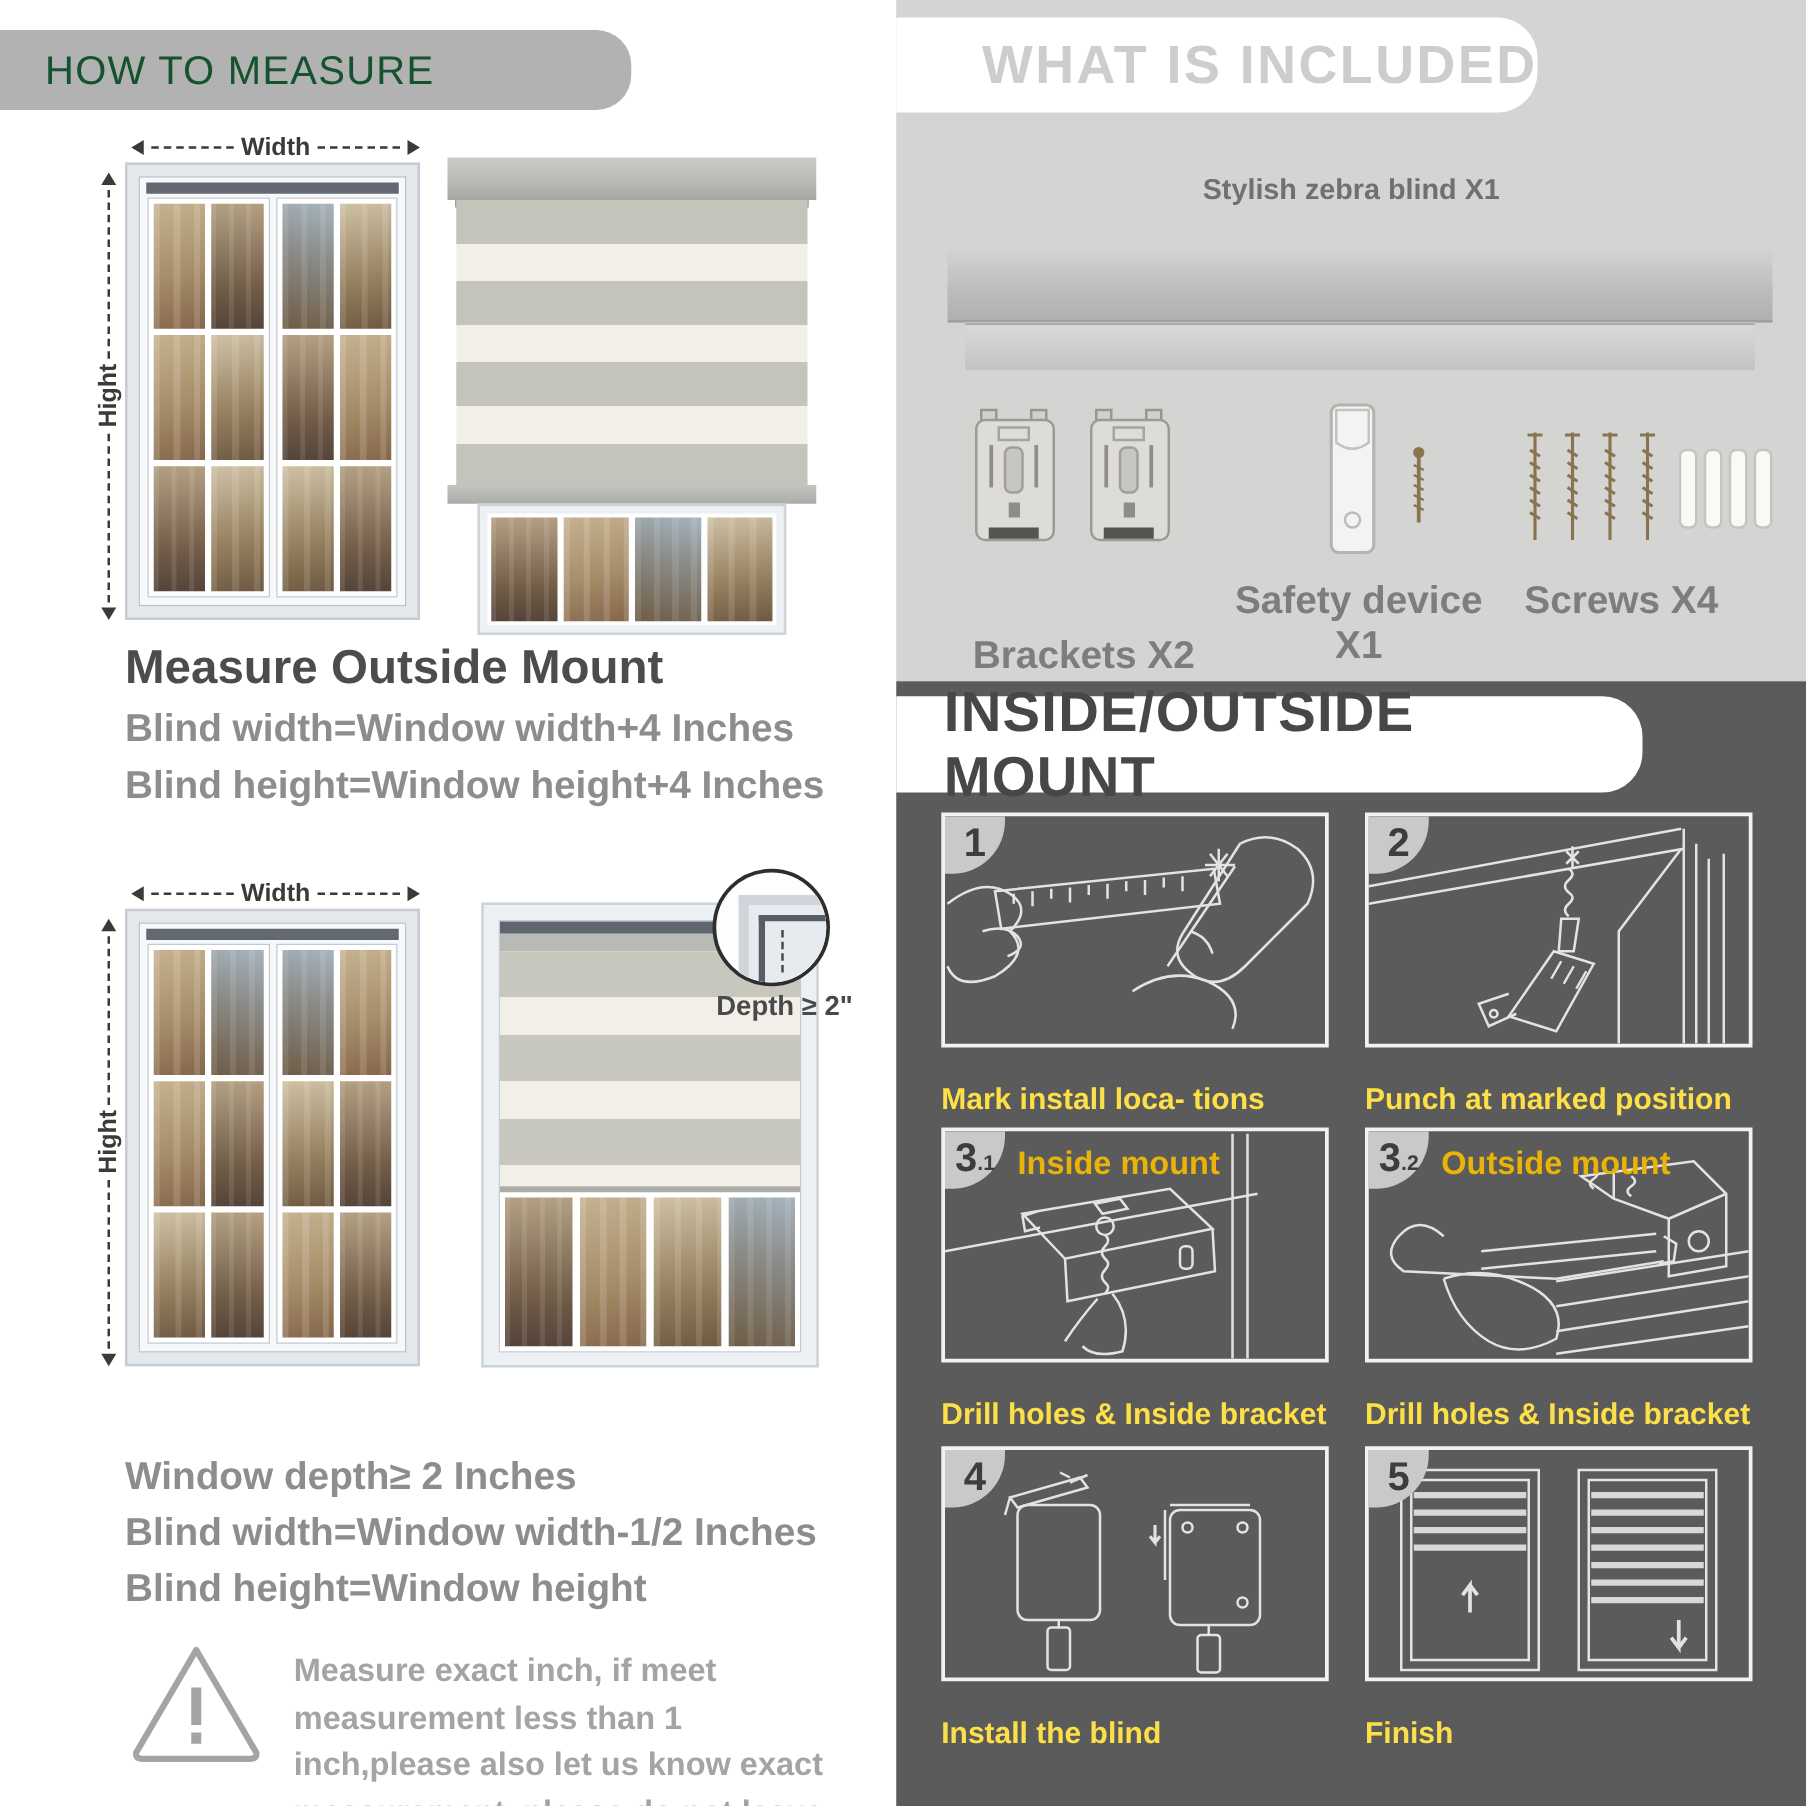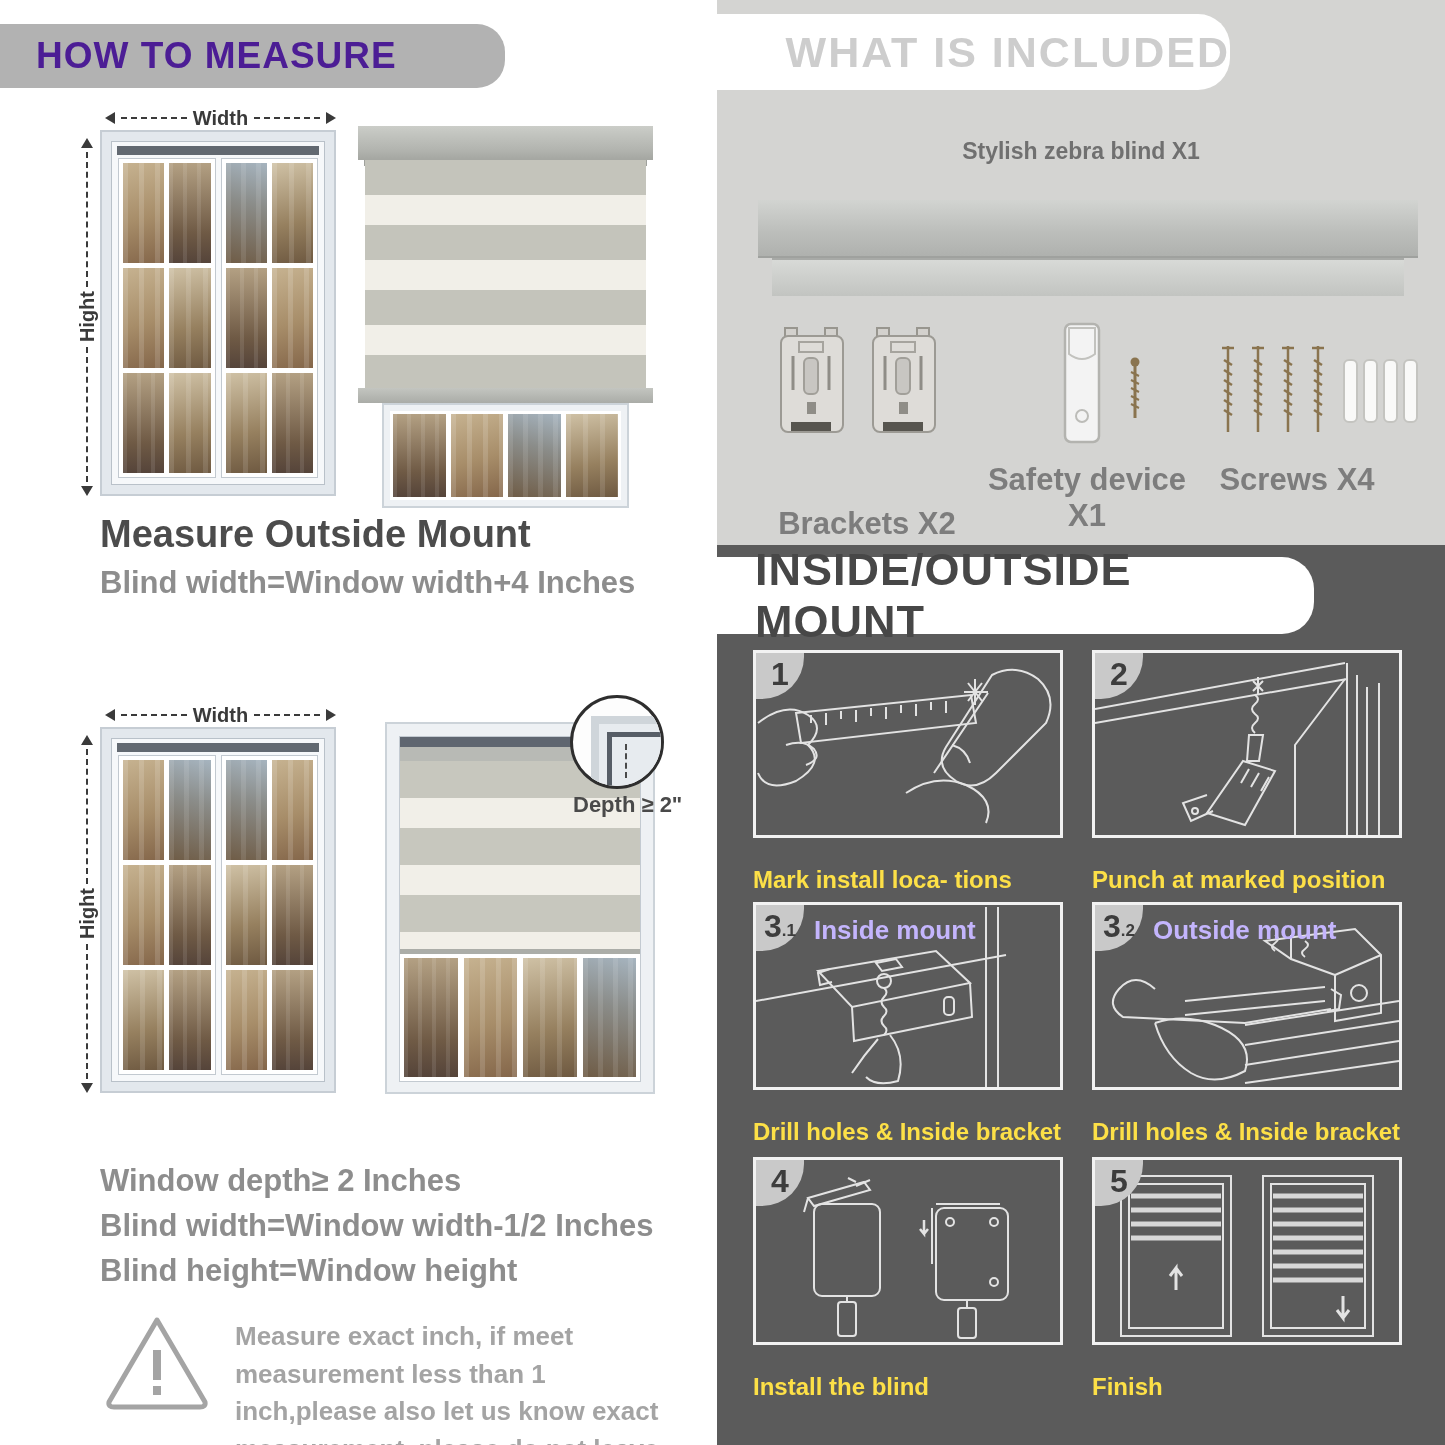--- a/index.html
+++ b/index.html
@@ -1,21 +1,21 @@
 <!DOCTYPE html>
 <html><head>
 <meta charset="utf-8">
 <style>
   html,body{margin:0;padding:0;background:#fff;}
   .canvas{position:relative;width:1445px;height:1445px;background:#ffffff;overflow:hidden;
           font-family:"Liberation Sans",sans-serif;color:#4c4c4c;}
   
   .howto-banner{position:absolute;left:0;top:24px;width:505px;height:64px;background:#b2b2b2;
     border-radius:0 28px 28px 0;display:flex;align-items:center;padding-left:36px;box-sizing:border-box;}
-  .howto-banner span{color:#4c1d95;font-size:37px;font-weight:bold;letter-spacing:1px;}
+  .howto-banner span{color:#14532d;font-size:32px;font-weight:normal;letter-spacing:1px;}
 
   
   .figwrap{position:absolute;}
   .h-arrow{position:absolute;display:flex;align-items:center;height:20px;color:#3a3a3a;
     font-size:20px;font-weight:bold;}
   .h-arrow .dash{flex:1;border-top:2px dashed #3a3a3a;margin:0 6px;}
   .arr-l{width:0;height:0;border-right:10px solid #3a3a3a;border-top:6px solid transparent;border-bottom:6px solid transparent;}
   .arr-r{width:0;height:0;border-left:10px solid #3a3a3a;border-top:6px solid transparent;border-bottom:6px solid transparent;}
   .v-arrow{position:absolute;display:flex;flex-direction:column;align-items:center;width:22px;color:#3a3a3a;
     font-size:20px;font-weight:bold;}
@@ -95,21 +95,21 @@
   .mount{position:absolute;left:717px;top:545px;width:728px;height:900px;background:#5b5b5b;}
   .mnt-banner{position:absolute;left:0;top:12px;width:597px;height:77px;background:#fff;
      border-radius:0 32px 32px 0;display:flex;align-items:center;padding-left:38px;box-sizing:border-box;}
   .mnt-banner span{color:#474747;font-size:45px;font-weight:bold;letter-spacing:1px;}
   .step{position:absolute;width:310px;}
   .step-box{position:relative;width:304px;height:182px;border:3px solid #f2f2f2;overflow:hidden;}
   .badge{position:absolute;left:0;top:0;width:48px;height:46px;background:#c9c9c9;
      border-radius:0 0 42px 0;color:#3d3d3d;display:flex;align-items:flex-start;justify-content:center;z-index:3;}
   .badge .bmain{font-size:32px;font-weight:bold;line-height:42px;}
   .badge .bsub{font-size:17px;font-weight:bold;line-height:52px;}
-  .step-title{position:absolute;left:58px;top:10px;color:#c4b5fd;font-size:26px;font-weight:bold;z-index:3;}
+  .step-title{position:absolute;left:58px;top:10px;color:#eab308;font-size:26px;font-weight:bold;z-index:3;}
   .step-cap{margin-top:28px;color:#fde047;font-size:24px;font-weight:bold;}
   .step svg{position:absolute;left:0;top:0;}
   .s1{left:36px;top:105px;} .s2{left:375px;top:105px;}
   .s3{left:36px;top:357px;} .s4{left:375px;top:357px;}
   .s5{left:36px;top:612px;} .s6{left:375px;top:612px;}
 </style>
 </head>
 <body>
 
 <div class="canvas">
@@ -165,20 +165,21 @@
         <div class="pane pc"></div>
           <div class="pane pa"></div>
           <div class="pane pb"></div>
           <div class="pane pd"></div>
       </div>
     </div>
   </div>
 
   <div class="h1-dark" style="left:100px;top:513px;">Measure Outside Mount</div>
   <div class="line-gray" style="left:100px;top:565px;">Blind width=Window width+4 Inches</div>
+  <div class="line-gray" style="left:100px;top:610px;">Blind height=Window height+4 Inches</div>
 
   <div class="figwrap" style="left:70px;top:697px;width:268px;height:400px;">
     <div class="h-arrow" style="left:35px;right:2px;top:8px;">
       <span class="arr-l"></span>
         <span class="dash"></span>
       <span>Width</span>
       <span class="dash"></span>
         <span class="arr-r"></span>
     </div>
     <div class="v-arrow" style="left:6px;top:38px;bottom:4px;">

